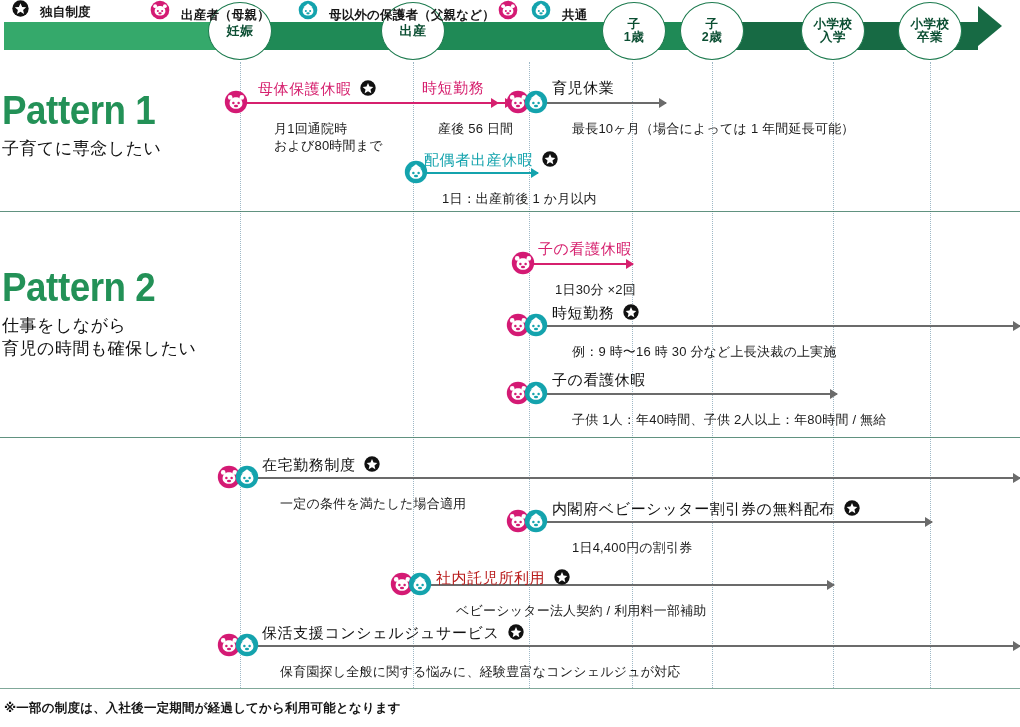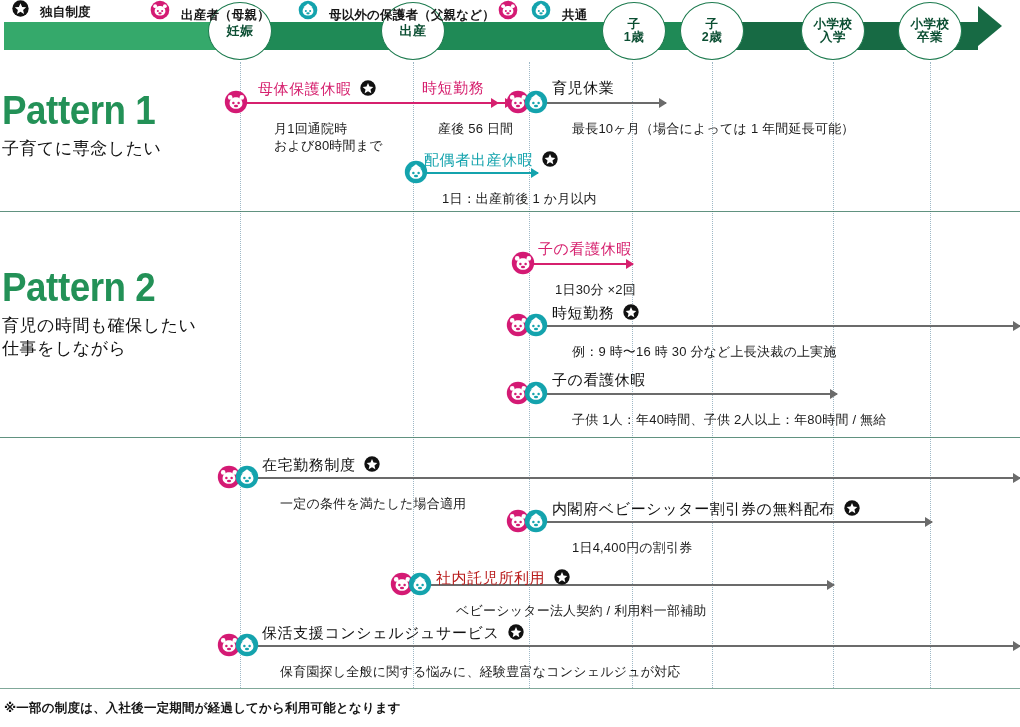--- a/index.html
+++ b/index.html
@@ -121,22 +121,22 @@
   <div class="divider" style="top:211px"></div>
   <div class="divider" style="top:437px"></div>
 
   <div class="pat" style="top:90px">
     <div class="pat-title">Pattern 1</div>
     <div class="pat-sub">子育てに専念したい</div>
   </div>
   <div class="pat" style="top:267px">
     <div class="pat-title">Pattern 2</div>
     <div class="pat-sub">
+      <div>仕事をしながら</div>
       <div>育児の時間も確保したい</div>
-      <div>仕事をしながら</div>
     </div>
   </div>
 
   <div id="items">
       <div class="line" style="left:236px;top:102px;width:262px;background:#d6206e">
         <span class="tip" style="border-left:8px solid #d6206e"></span>
       </div>
       <span class="pic" style="left:224px;top:90px"><svg width="24" height="24" viewBox="0 0 24 24">
     <circle cx="12" cy="12" r="11.2" fill="#d41a74"></circle>
     <circle cx="6.2" cy="7.4" r="2.3" fill="#fff"></circle>

